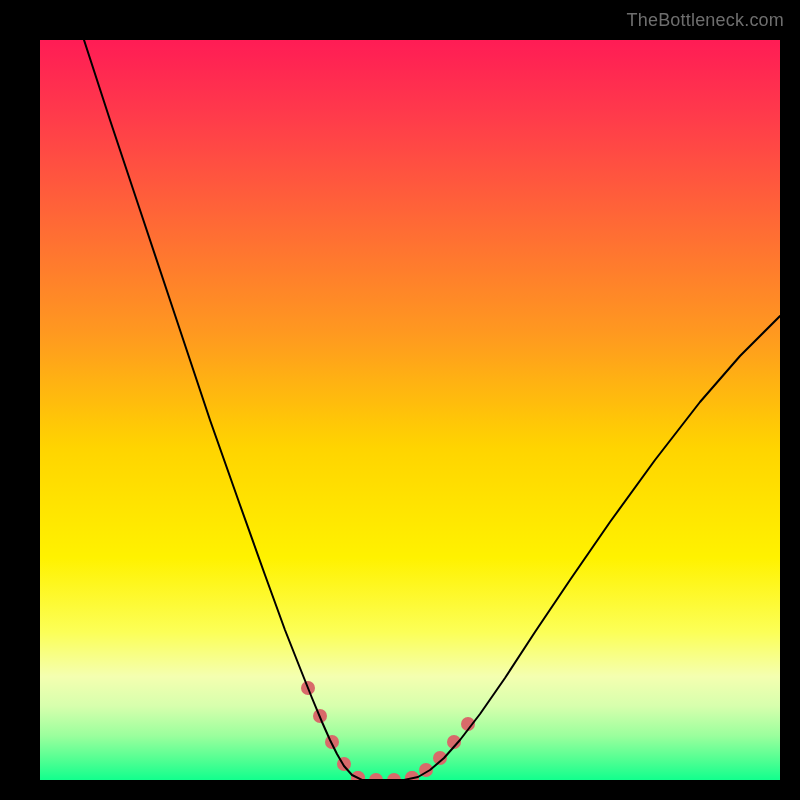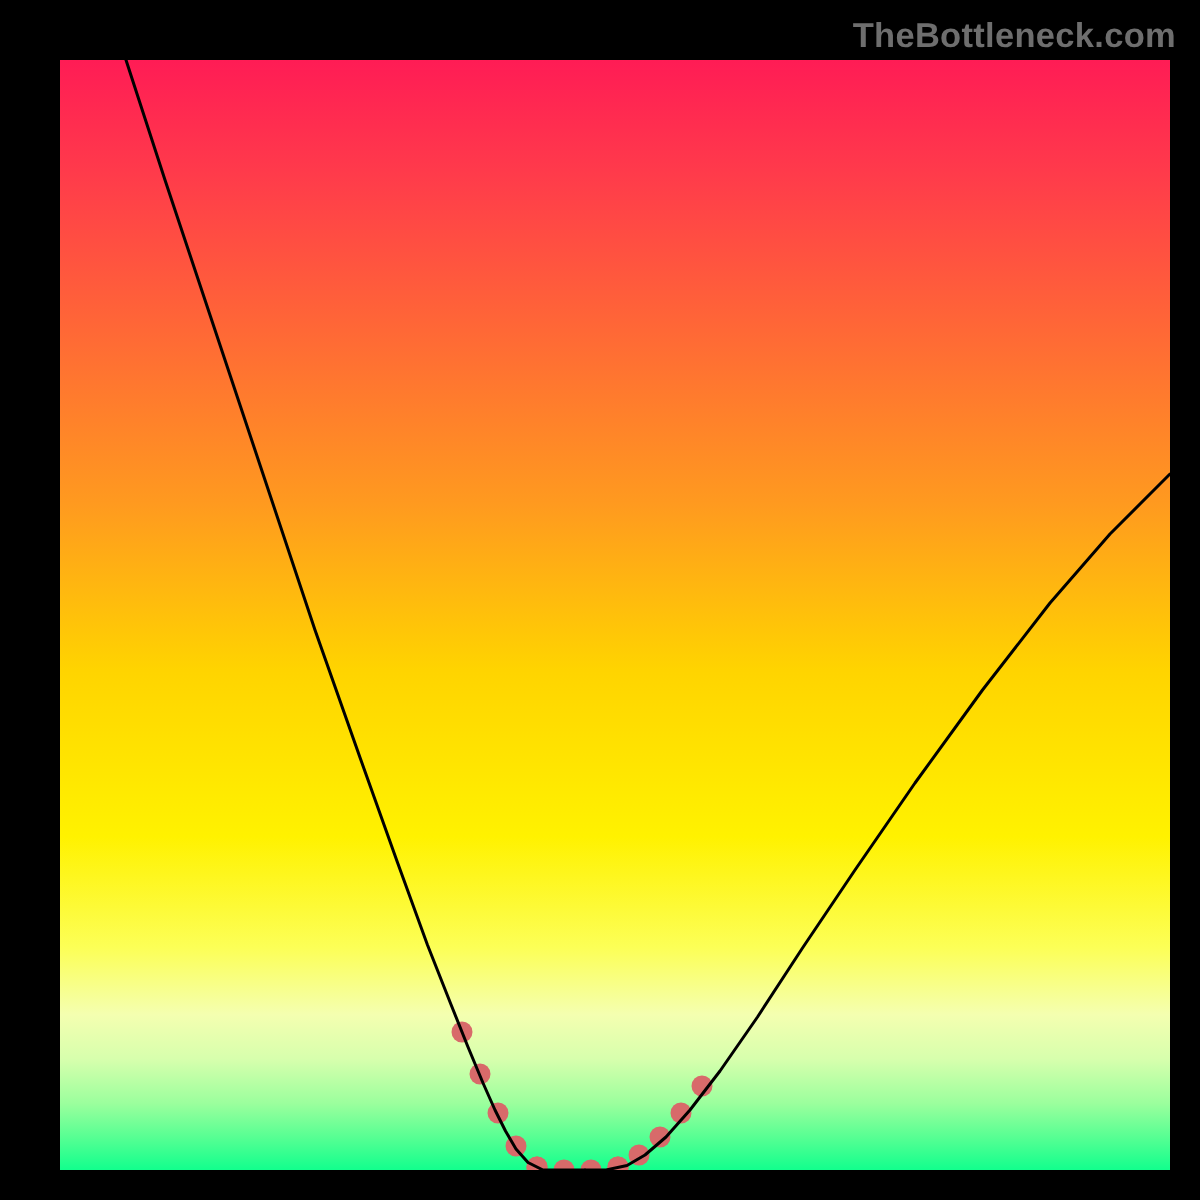--- a/index.html
+++ b/index.html
@@ -28,23 +28,23 @@
   }
   .gradient-bg {
     position: absolute;
     inset: 0;
   }
   .watermark {
     position: absolute;
     top: 10px;
     right: 16px;
     color: #6e6e6e;
-    font-size: 23px;
+    font-size: 18px;
     letter-spacing: 0.2px;
-    font-weight: 700;
+    font-weight: 400;
   }
   svg.curves {
     position: absolute;
     inset: 0;
   }
 </style>
 </head>
 <body>
 
 <div class="frame">

